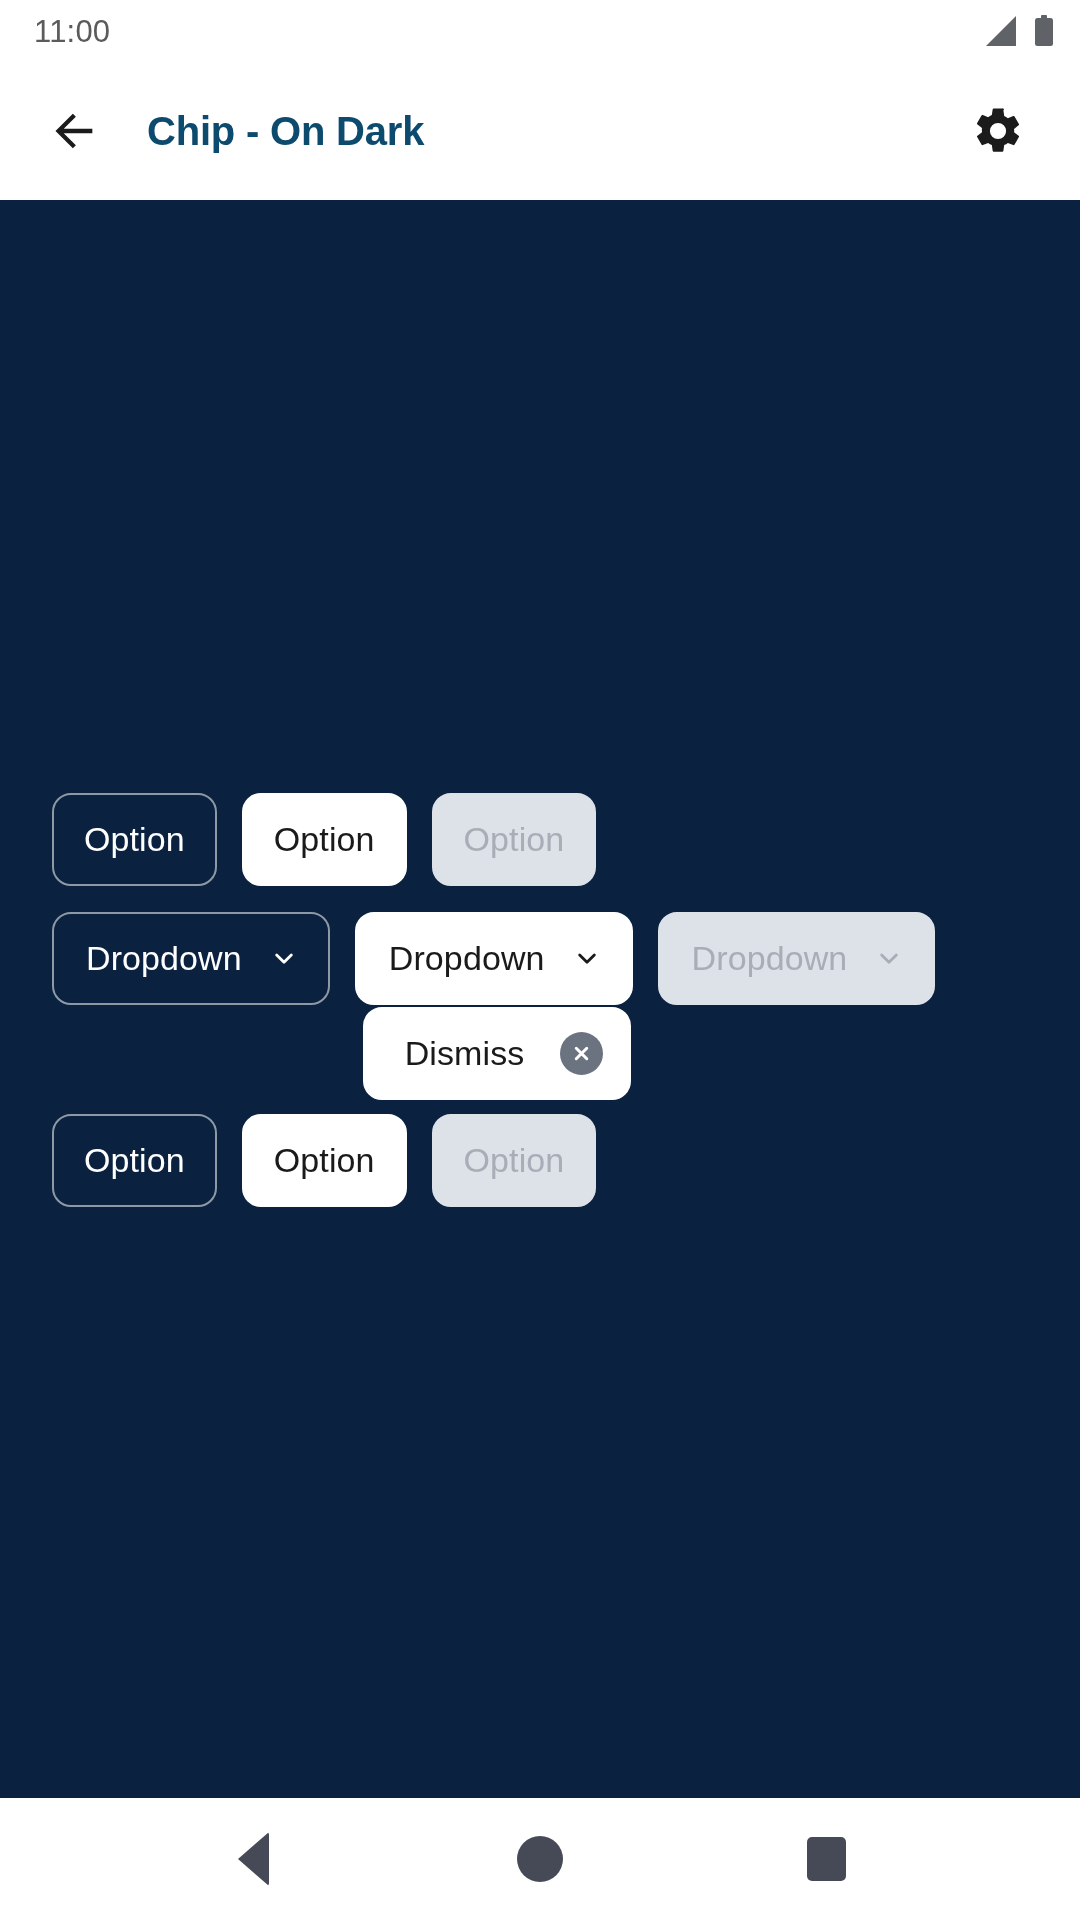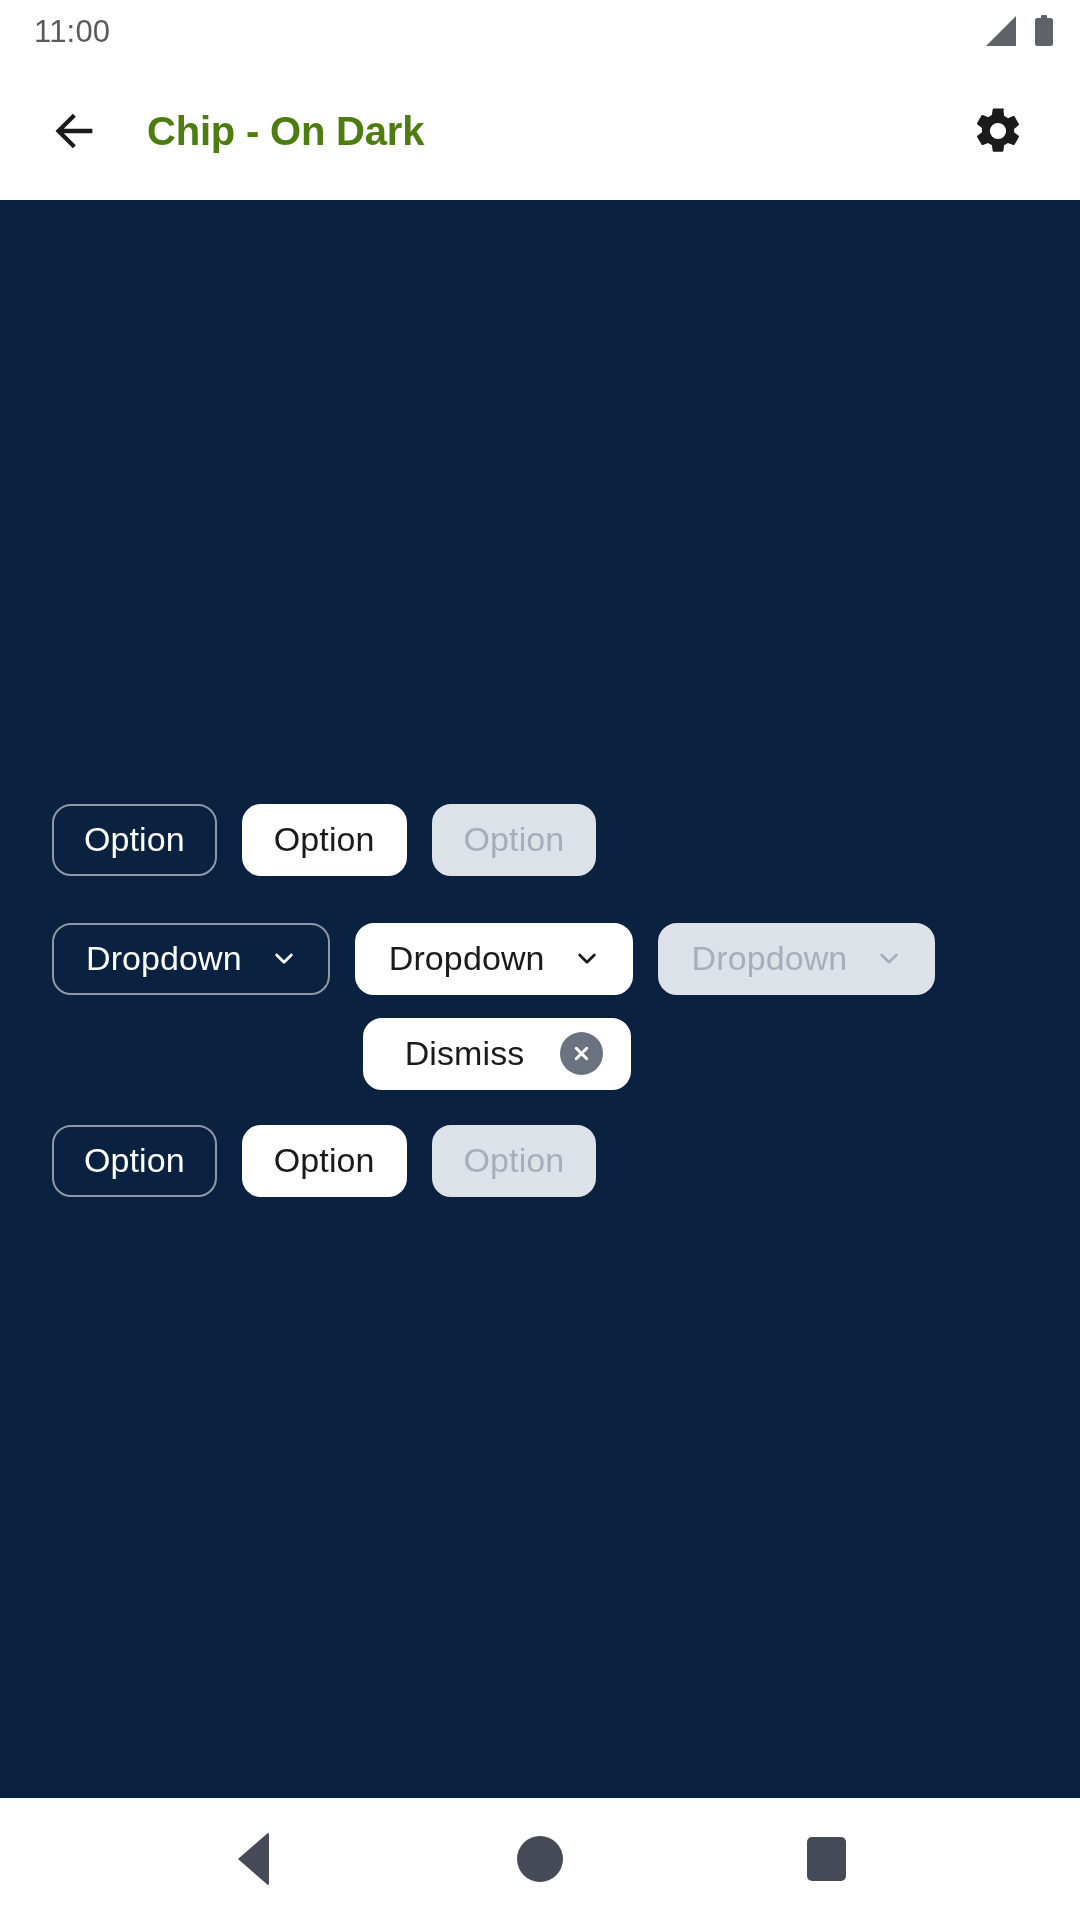--- a/index.html
+++ b/index.html
@@ -69,21 +69,21 @@
     justify-content: center;
     flex: 0 0 auto;
     cursor: pointer;
     background: none;
     border: none;
   }
   .app-title {
     margin-left: 41px;
     font-size: 40px;
     font-weight: 700;
-    color: #4d7c0f;
+    color: #0c4a6e;
     letter-spacing: -0.2px;
     white-space: nowrap;
   }
   .app-bar-spacer { flex: 1 1 auto; }
   .settings-btn {
     width: 68px;
     height: 68px;
     display: flex;
     align-items: center;
     justify-content: center;
@@ -117,21 +117,21 @@
     height: 107px;
   }
   .chip-row.centered {
     padding-left: 0;
     justify-content: center;
     padding-right: 86px;
   }
 
   
   .chip {
-    height: 72px;
+    height: 93px;
     display: inline-flex;
     align-items: center;
     justify-content: center;
     gap: 26px;
     border-radius: 19px;
     font-size: 34px;
     font-weight: 400;
     letter-spacing: 0.1px;
     padding: 0 30px;
     margin-right: 25px;

